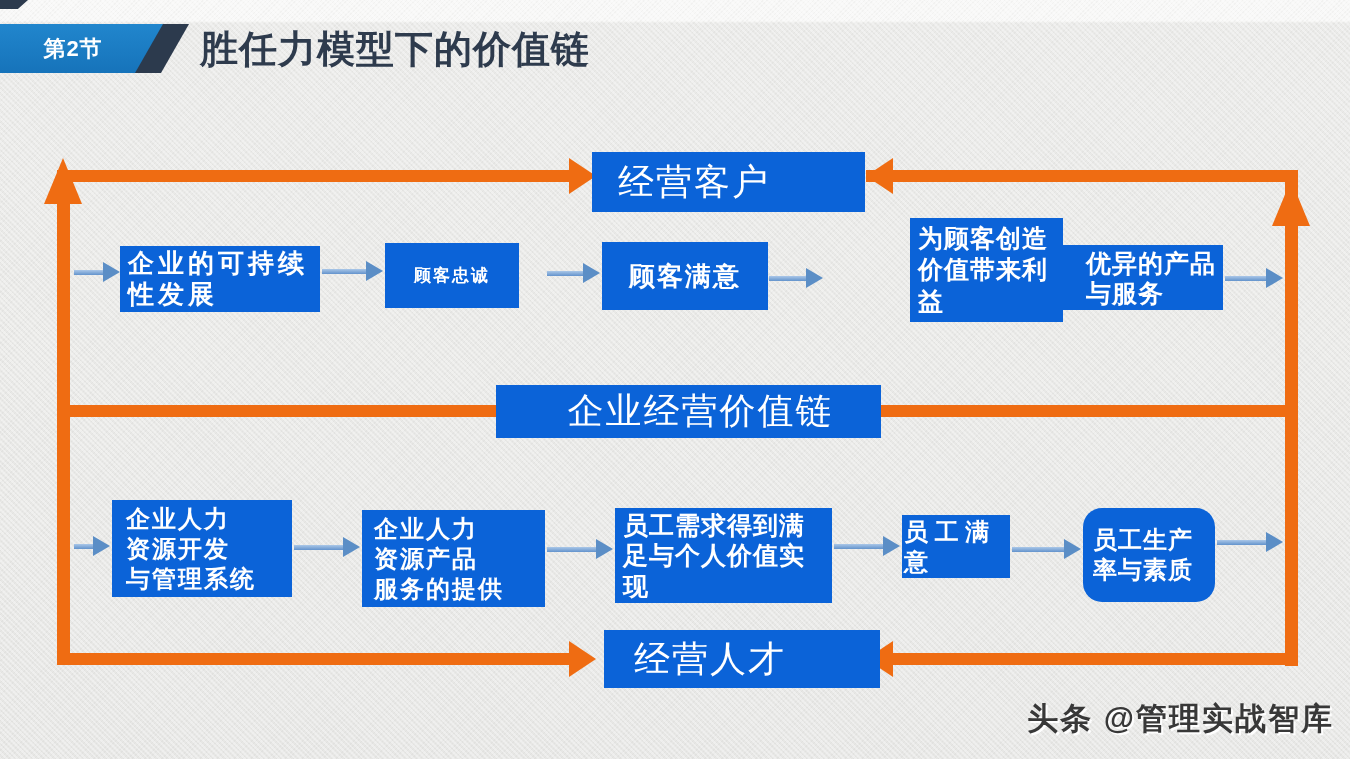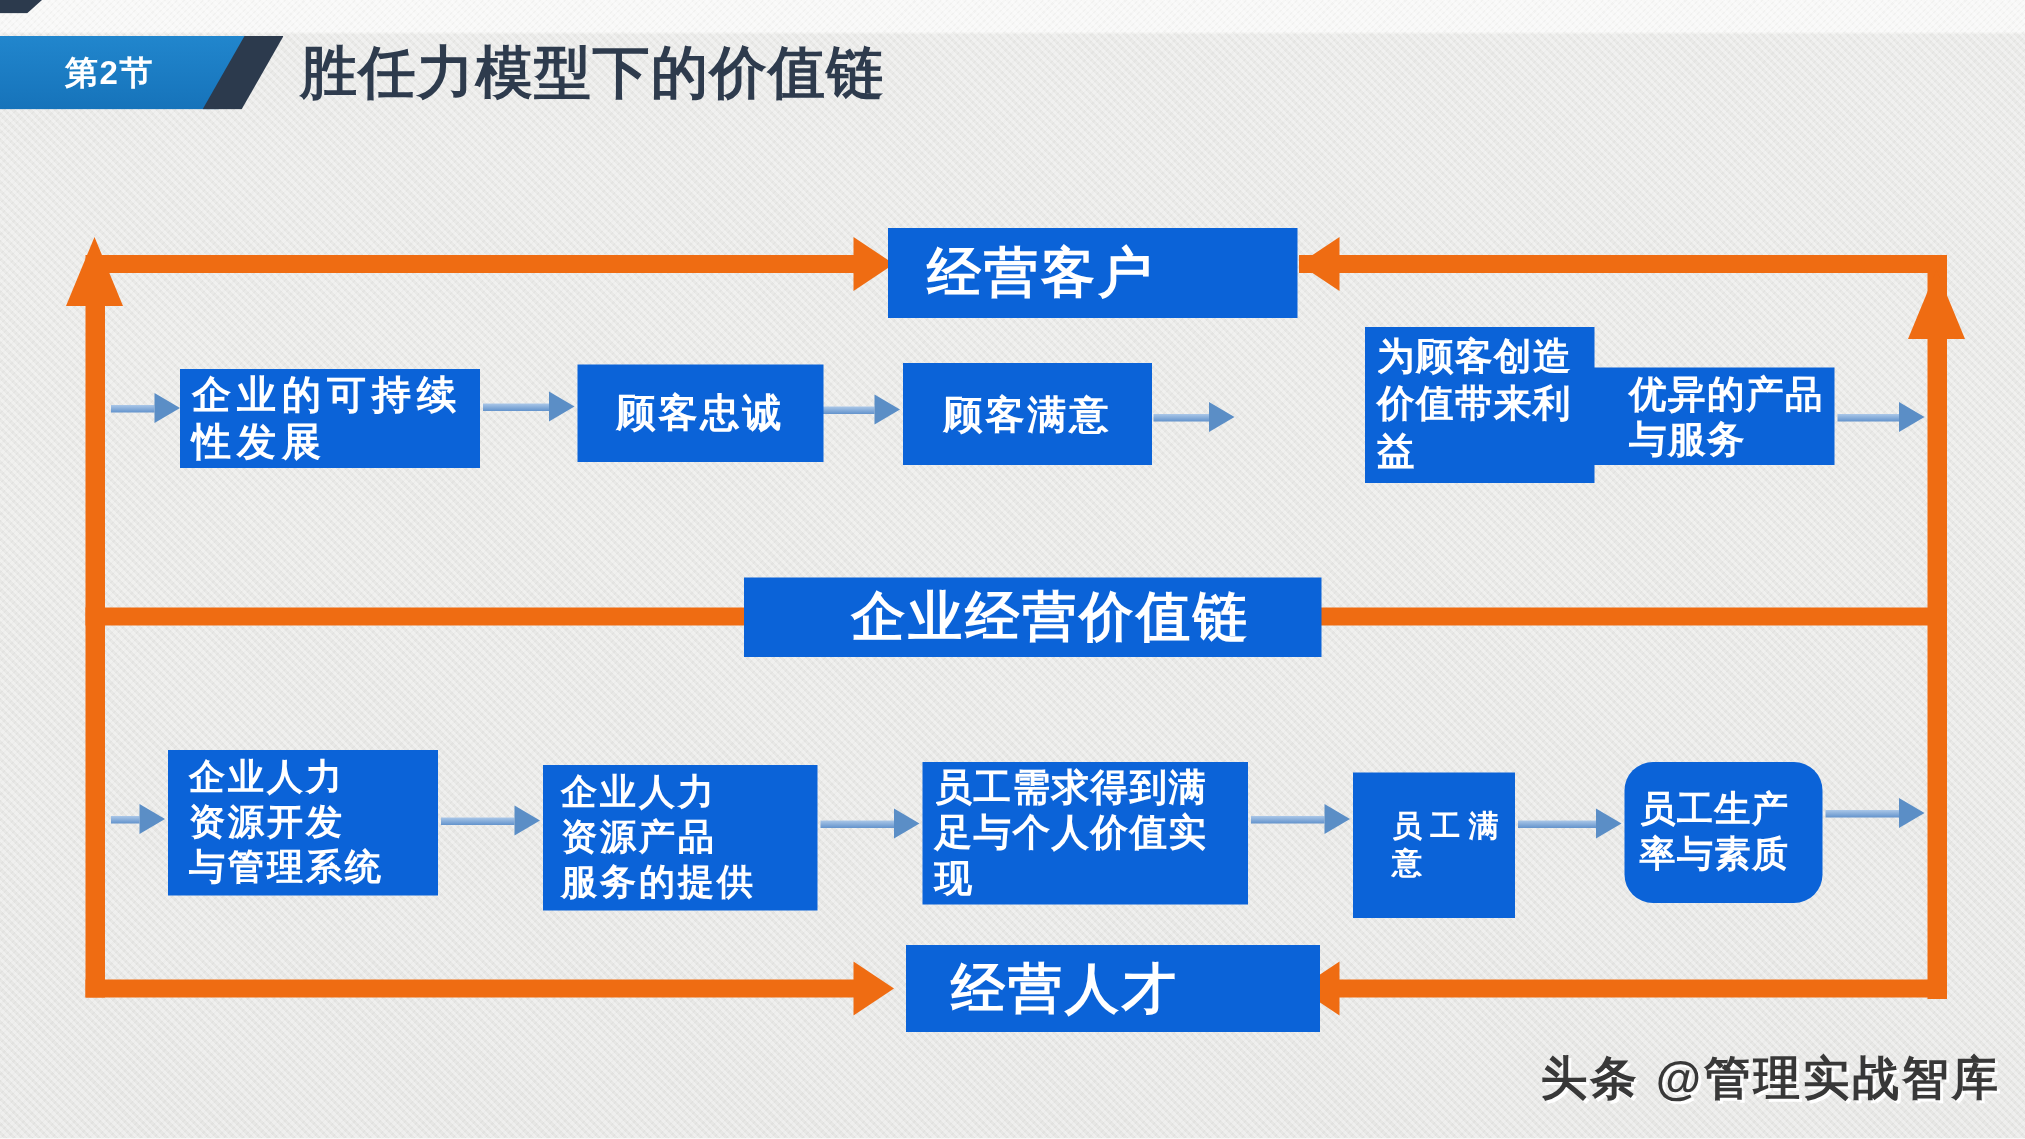--- a/index.html
+++ b/index.html
@@ -43,21 +43,21 @@
   .tri.up{border-left:19px solid transparent;border-right:19px solid transparent;border-bottom:46px solid #ef6c12;}
   .tri.right{border-top:18px solid transparent;border-bottom:18px solid transparent;border-left:27px solid #ef6c12;}
   .tri.left{border-top:18px solid transparent;border-bottom:18px solid transparent;border-right:27px solid #ef6c12;}
   
   .bbox{
     position:absolute;background:#0b63d8;color:#ffffff;z-index:2;
     box-sizing:border-box;white-space:pre-line;
     display:flex;flex-direction:column;justify-content:center;
     font-weight:700;
   }
-  .anchor{font-size:36px;font-weight:700;letter-spacing:2px;white-space:nowrap;}
+  .anchor{font-size:36px;font-weight:400;letter-spacing:2px;white-space:nowrap;}
   
   .fa{position:absolute;height:20px;display:flex;align-items:center;z-index:1;}
   .fa .shaft{flex:1;height:5px;background:linear-gradient(180deg,#aac7e8,#6393cc);}
   .fa .head{width:0;height:0;border-top:10px solid transparent;border-bottom:10px solid transparent;border-left:17px solid #5b8ec6;}
   
   .watermark{
     position:absolute;right:16px;top:698px;
     font-size:31px;font-weight:800;color:#383838;letter-spacing:2px;
     text-shadow:2px 2px 0 rgba(255,255,255,.95);
     white-space:nowrap;
@@ -88,38 +88,38 @@
   <div class="tri right" style="left:569px;top:641px;"></div>
   <div class="o" style="left:866px;top:653px;width:432px;height:12px;"></div>
   <div class="tri left" style="left:866px;top:641px;"></div>
 
   <div class="bbox anchor" style="left:592px;top:152px;width:273px;height:60px;padding-left:26px;">经营客户</div>
   <div class="bbox anchor" style="left:496px;top:385px;width:385px;height:53px;align-items:center;padding-left:24px;">企业经营价值链</div>
   <div class="bbox anchor" style="left:592px;top:630px;width:276px;height:58px;padding-left:30px;margin-left:12px;">经营人才</div>
 
   <div class="bbox" style="left:120px;top:246px;width:200px;height:66px;padding-left:8px;font-size:26px;letter-spacing:4px;line-height:1.2;">企业的可持续
 性发展</div>
-  <div class="bbox" style="left:385px;top:243px;width:164px;height:65px;align-items:center;font-size:26px;letter-spacing:2px;">顾客忠诚</div>
+  <div class="bbox" style="left:385px;top:243px;width:134px;height:65px;align-items:center;font-size:17px;letter-spacing:2px;">顾客忠诚</div>
   <div class="bbox" style="left:602px;top:242px;width:166px;height:68px;align-items:center;font-size:26px;letter-spacing:2px;">顾客满意</div>
   <div class="bbox" style="left:870px;top:218px;width:153px;height:104px;padding-left:8px;font-size:25px;letter-spacing:1px;line-height:1.25;margin-left:40px;">为顾客创造
 价值带来利
 益</div>
   <div class="bbox" style="left:1062px;top:245px;width:161px;height:65px;padding-left:24px;font-size:25px;letter-spacing:1px;line-height:1.2;">优异的产品
 与服务</div>
 
   <div class="bbox" style="left:112px;top:500px;width:180px;height:97px;padding-left:14px;font-size:24px;letter-spacing:2px;line-height:1.25;">企业人力
 资源开发
 与管理系统</div>
   <div class="bbox" style="left:362px;top:510px;width:183px;height:97px;padding-left:12px;font-size:24px;letter-spacing:2px;line-height:1.25;">企业人力
 资源产品
 服务的提供</div>
   <div class="bbox" style="left:615px;top:508px;width:217px;height:95px;padding-left:8px;font-size:25px;letter-spacing:1px;line-height:1.22;">员工需求得到满
 足与个人价值实
 现</div>
-  <div class="bbox" style="left:902px;top:515px;width:108px;height:97px;padding-left:26px;font-size:20px;line-height:1.25;">员 工 满
+  <div class="bbox" style="left:902px;top:515px;width:108px;height:63px;padding-left:2px;font-size:24px;line-height:1.25;">员 工 满
 意</div>
   <div class="bbox" style="left:1083px;top:508px;width:132px;height:94px;padding-left:10px;font-size:24px;letter-spacing:1px;line-height:1.25;border-radius:19px;">员工生产
 率与素质</div>
 
   <div class="fa" style="left:74px;top:262px;width:46px;">
       <span class="shaft"></span>
       <span class="head"></span>
     </div>
   <div class="fa" style="left:322px;top:261px;width:61px;">
       <span class="shaft"></span>

